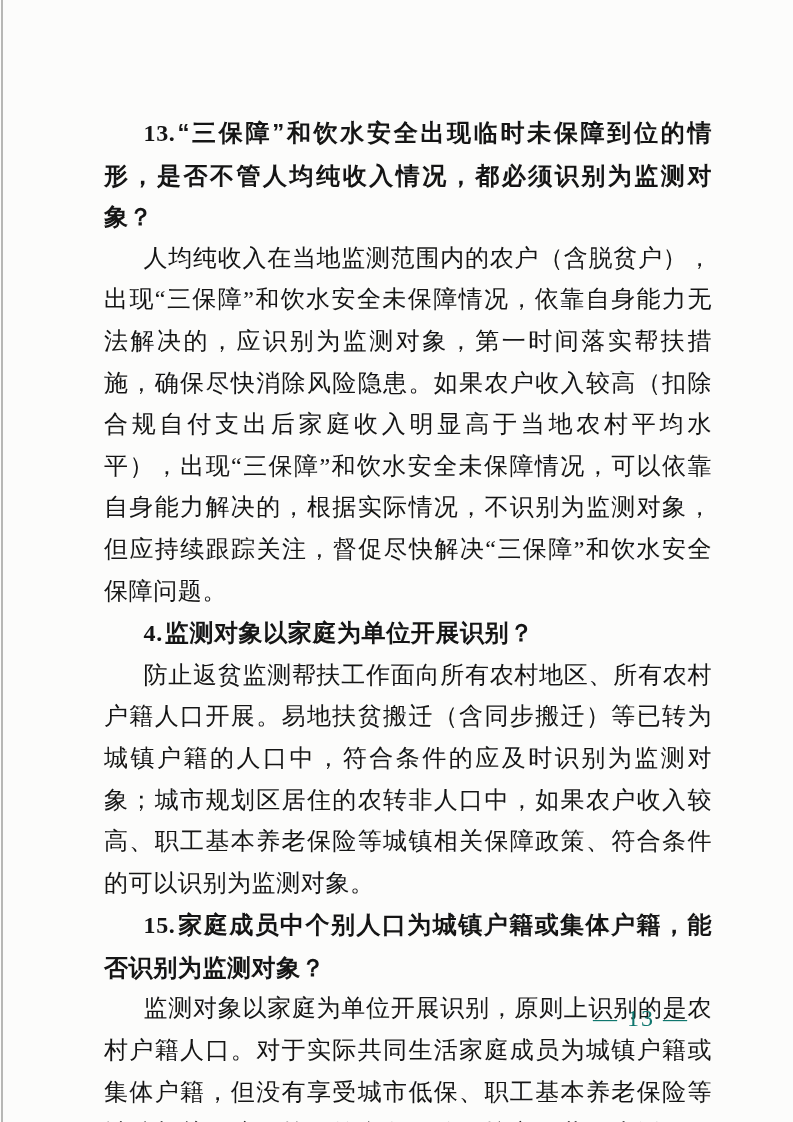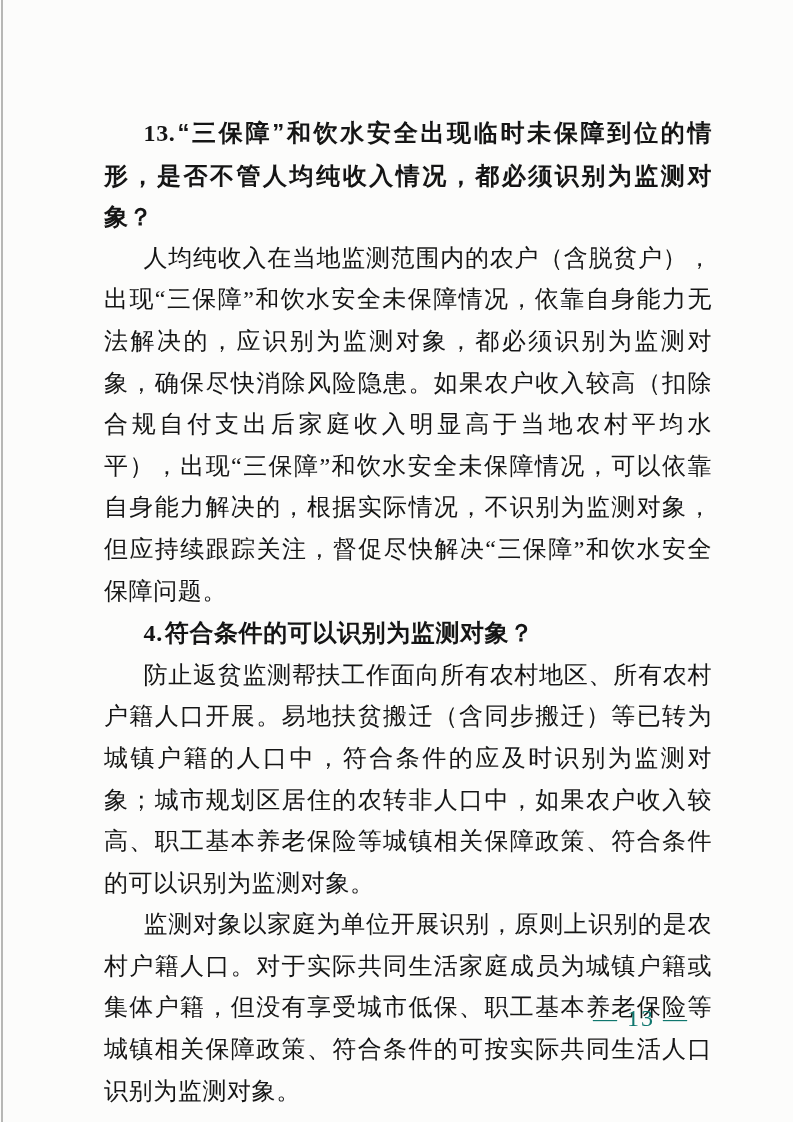--- a/index.html
+++ b/index.html
@@ -66,27 +66,28 @@
 </style>
 </head>
 <body>
 
 <div class="scan-edge"></div>
 
 <main class="page-content">
 
   <section>
     <p class="question"><span class="q-number">13.</span><span>“三保障”和饮水安全出现临时未保障到位的情形，是否不管人均纯收入情况，都必须识别为监测对象？</span></p>
-    <p class="answer">人均纯收入在当地监测范围内的农户（含脱贫户），出现“三保障”和饮水安全未保障情况，依靠自身能力无法解决的，应识别为监测对象，都必须识别为监测对象，确保尽快消除风险隐患。如果农户收入较高（扣除合规自付支出后家庭收入明显高于当地农村平均水平），出现“三保障”和饮水安全未保障情况，可以依靠自身能力解决的，根据实际情况，不识别为监测对象，但应持续跟踪关注，督促尽快解决“三保障”和饮水安全保障问题。</p>
+    <p class="answer">人均纯收入在当地监测范围内的农户（含脱贫户），出现“三保障”和饮水安全未保障情况，依靠自身能力无法解决的，应识别为监测对象，第一时间落实帮扶措施，确保尽快消除风险隐患。如果农户收入较高（扣除合规自付支出后家庭收入明显高于当地农村平均水平），出现“三保障”和饮水安全未保障情况，可以依靠自身能力解决的，根据实际情况，不识别为监测对象，但应持续跟踪关注，督促尽快解决“三保障”和饮水安全保障问题。</p>
   </section>
 
   <section>
-    <p class="question"><span class="q-number">4.</span><span>符合条件的可以识别为监测对象？</span></p>
+    <p class="question"><span class="q-number">4.</span><span>监测对象以家庭为单位开展识别？</span></p>
     <p class="answer">防止返贫监测帮扶工作面向所有农村地区、所有农村户籍人口开展。易地扶贫搬迁（含同步搬迁）等已转为城镇户籍的人口中，符合条件的应及时识别为监测对象；城市规划区居住的农转非人口中，如果农户收入较高、职工基本养老保险等城镇相关保障政策、符合条件的可以识别为监测对象。</p>
   </section>
 
   <section>
+    <p class="question"><span class="q-number">15.</span><span>家庭成员中个别人口为城镇户籍或集体户籍，能否识别为监测对象？</span></p>
     <p class="answer">监测对象以家庭为单位开展识别，原则上识别的是农村户籍人口。对于实际共同生活家庭成员为城镇户籍或集体户籍，但没有享受城市低保、职工基本养老保险等城镇相关保障政策、符合条件的可按实际共同生活人口识别为监测对象。</p>
   </section>
 
 </main>
 
 <div class="page-footer">— 13 —</div>
 
 </body></html>

